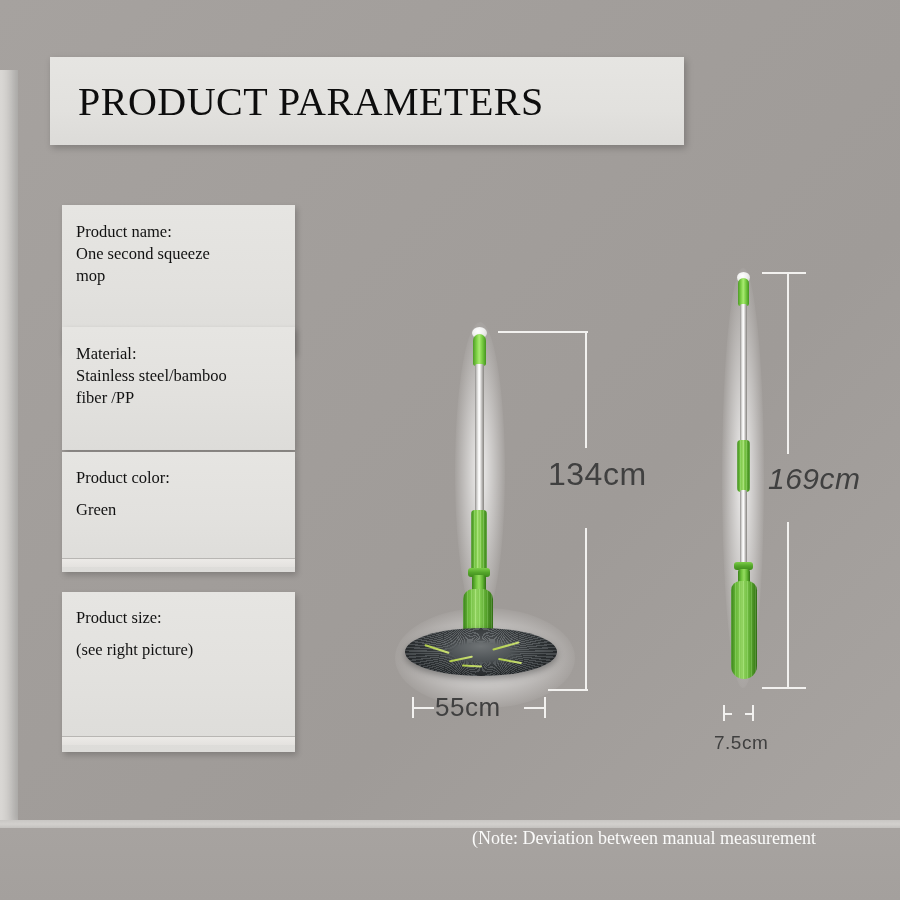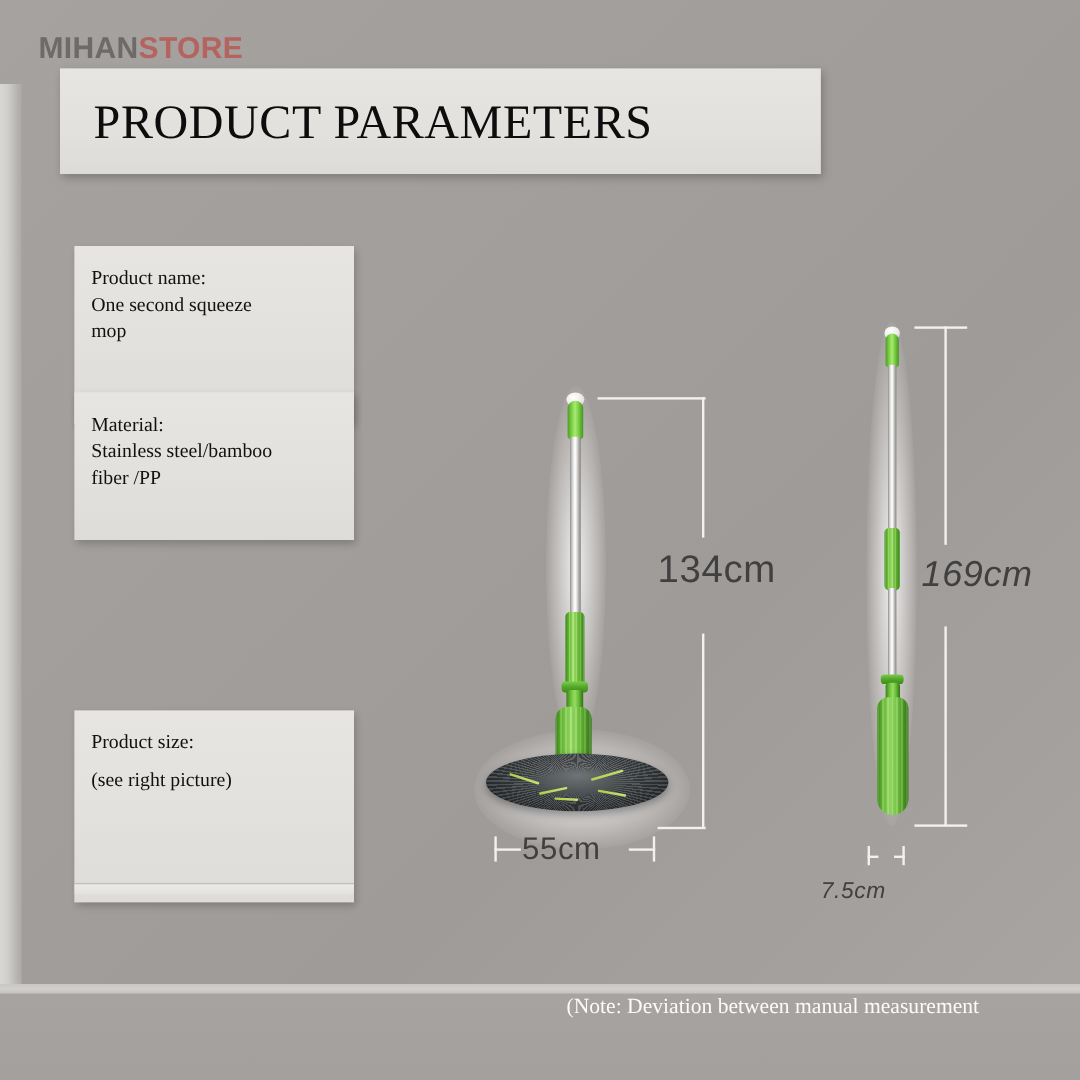--- a/index.html
+++ b/index.html
@@ -220,21 +220,21 @@
   .dim-label {
     position: absolute;
     font-family: "Liberation Sans", sans-serif;
     color: #404040;
     white-space: nowrap;
     letter-spacing: 0.5px;
   }
   #label-134 { left: 548px; top: 456px; font-size: 32px; }
   #label-169 { left: 768px; top: 462px; font-size: 30px; font-style: italic; }
   #label-55  { left: 435px; top: 692px; font-size: 26px; }
-  #label-75  { left: 684px; top: 732px; font-size: 19px; font-style: italic; }
+  #label-75  { left: 714px; top: 732px; font-size: 19px; }
 
   
   .note {
     position: absolute;
     left: 404px; top: 826px;
     width: 480px;
     font-family: "Liberation Serif", serif;
     font-size: 18px;
     line-height: 1.42;
     color: #fbfbfa;
@@ -246,40 +246,43 @@
 <body>
 
 <div id="page">
 
   <div class="bg-light-left"></div>
   <div class="bg-panel"></div>
   <div class="bg-panel-top"></div>
   <div class="bg-divider"></div>
   <div class="bg-footer"></div>
 
-  <div class="logo">
-    <span class="l1">MIHAN</span><span class="l2">STORE</span>
-  </div>
 
   <div class="title-box">
     <div class="title-text">PRODUCT PARAMETERS</div>
   </div>
 
   <div class="card" id="card-0">
     <div class="line">Product name:</div>
     <div class="line">One second squeeze</div>
     <div class="line">mop</div>
   </div>
 
   <div class="card" id="card-1">
     <div class="line">Material:</div>
     <div class="line">Stainless steel/bamboo</div>
     <div class="line">fiber /PP</div>
   </div>
 
+  <div class="card spaced" id="card-2">
+    <div class="line">Product color:</div>
+    <div class="line">Green</div>
+    <div class="card-rule" style="top:106px;"></div>
+    <div class="card-rule-lite" style="top:107px;"></div>
+  </div>
 
   <div class="card spaced" id="card-3">
     <div class="line">Product size:</div>
     <div class="line">(see right picture)</div>
     <div class="card-rule" style="top:144px;"></div>
     <div class="card-rule-lite" style="top:145px;"></div>
   </div>
 
   <div class="mop">
 

